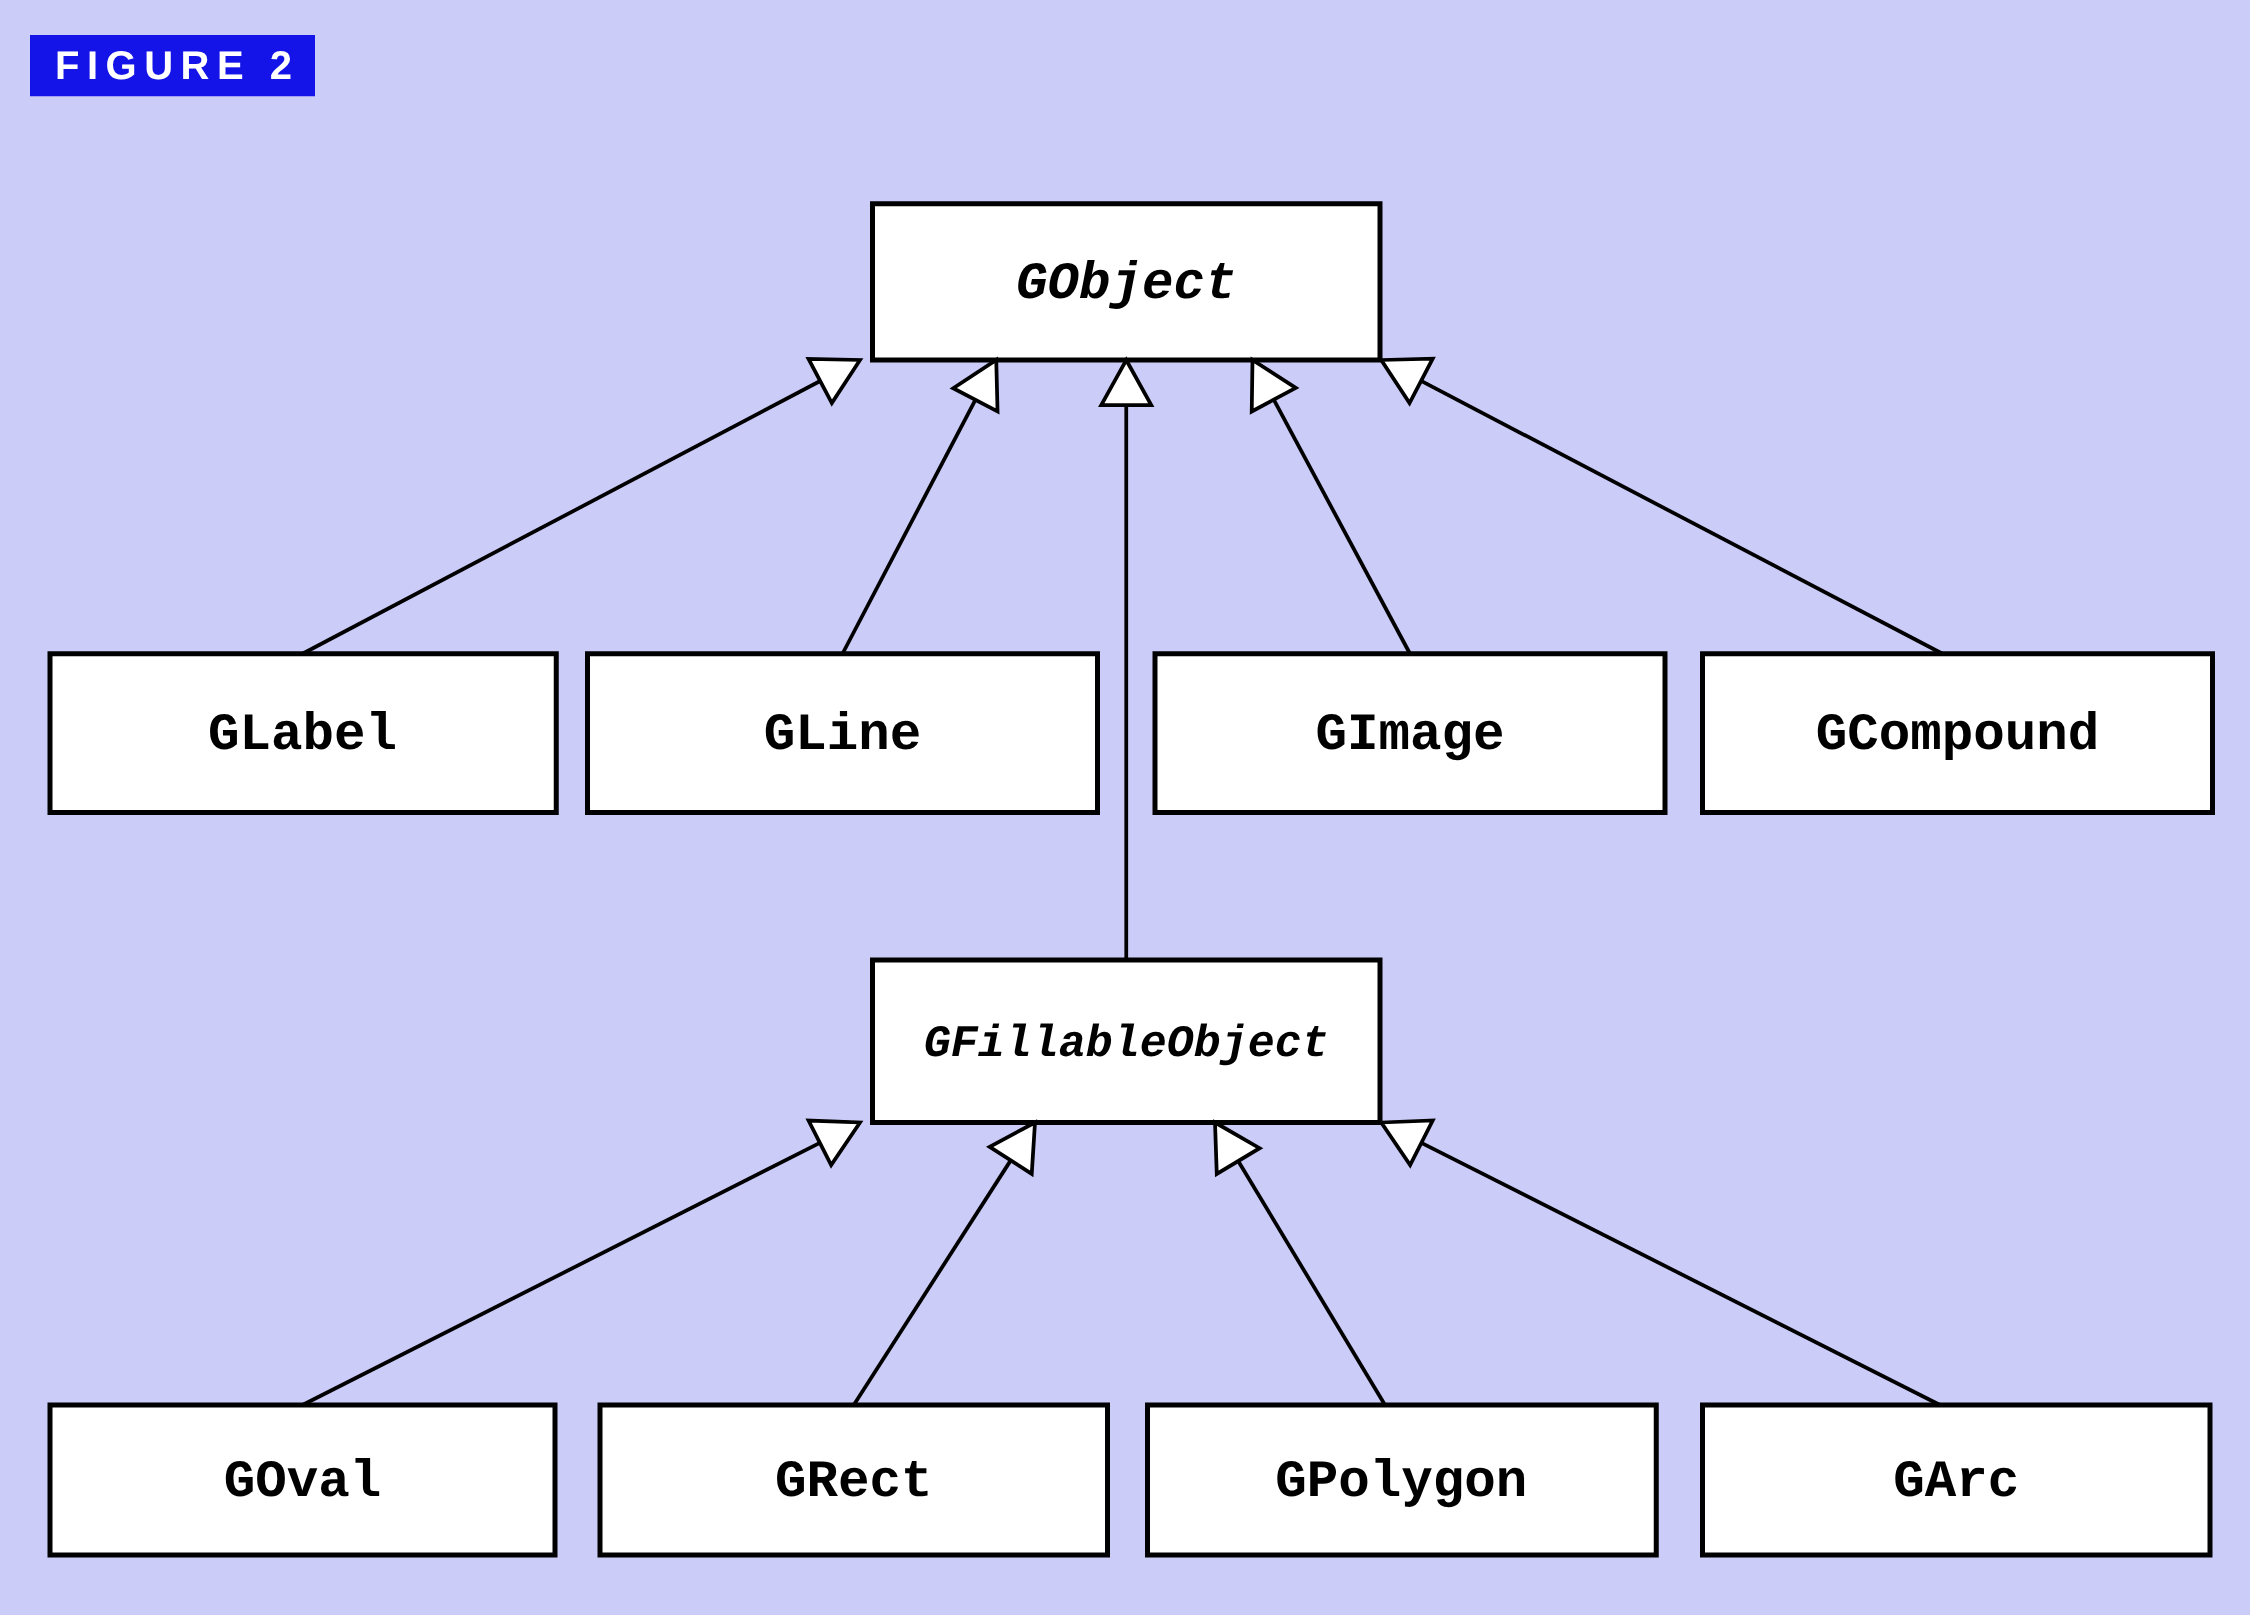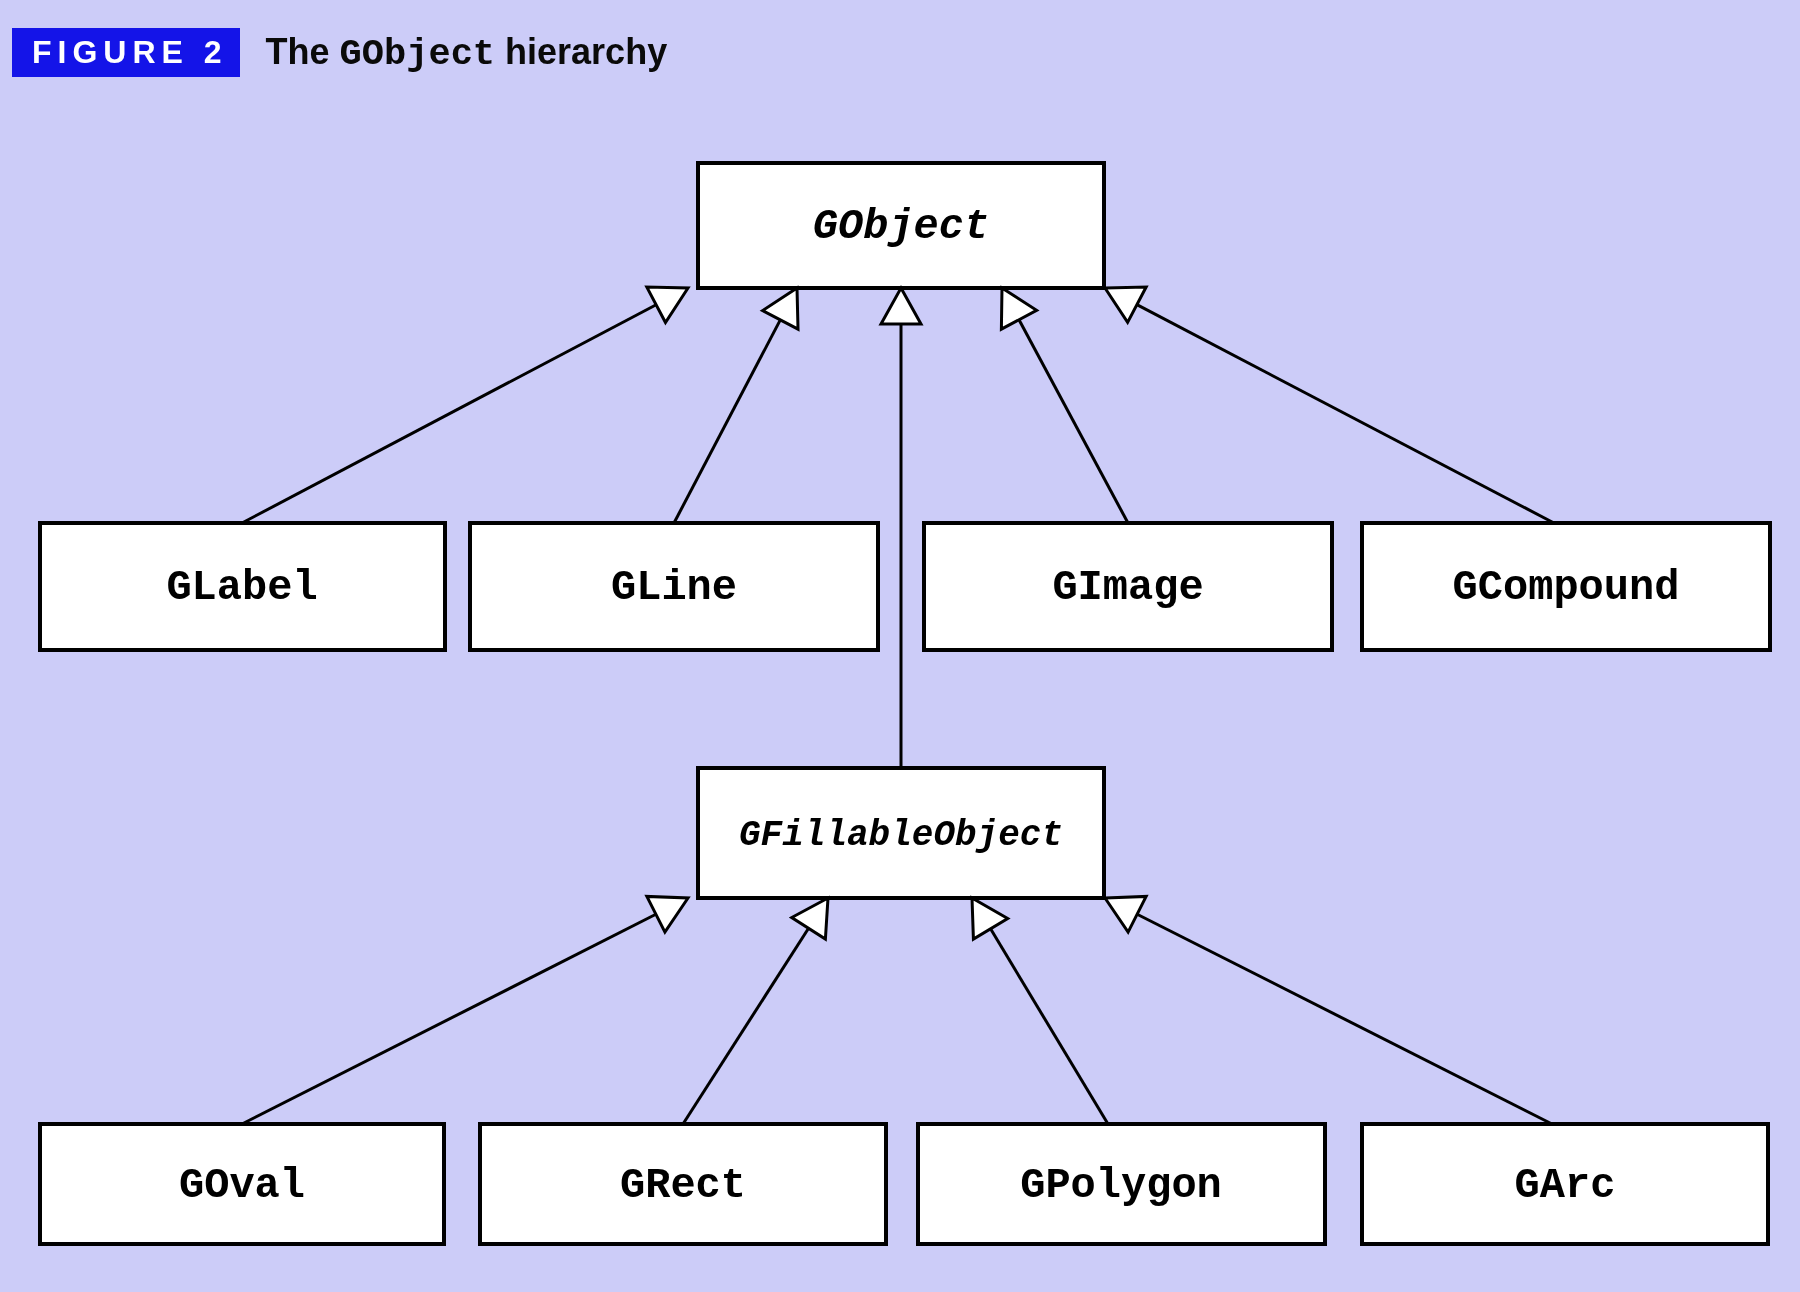--- a/index.html
+++ b/index.html
@@ -6,21 +6,21 @@
   .page {
     position: relative;
     width: 1800px;
     height: 1292px;
     background: var(--bg, #ccccf8);
     overflow: hidden;
     font-family: "Liberation Sans", sans-serif;
   }
   .figure-header {
     position: absolute;
-    left: 12px;
+    left: 24px;
     top: 28px;
     display: flex;
     align-items: center;
   }
   .figure-tag {
     background: var(--tag-bg, #1414e8);
     color: var(--tag-fg, #ffffff);
     font-weight: bold;
     font-size: 32px;
     letter-spacing: 6px;
@@ -60,25 +60,20 @@
   .edge-head { fill: #ffffff; stroke: #000000; stroke-width: 3; stroke-linejoin: miter; }
 </style>
 </head>
 <body>
 
 <div class="page" style="--bg: #ccccf8; --tag-bg: #1414e8; --tag-fg: #ffffff;">
 
   <div class="figure-header">
     <div class="figure-tag">
       <span>FIGURE 2</span>
-    </div>
-    <div class="figure-title">
-      <span>The</span>
-      <span class="code">GObject</span>
-      <span>hierarchy</span>
     </div>
   </div>
 
   <svg class="diagram" width="1800" height="1292" viewBox="0 0 1800 1292">
 
     <g>
       <rect class="node-rect" x="698" y="163" width="406" height="125"></rect>
       <text class="node-label abstract" x="901" y="227">GObject</text>
     </g>
 

